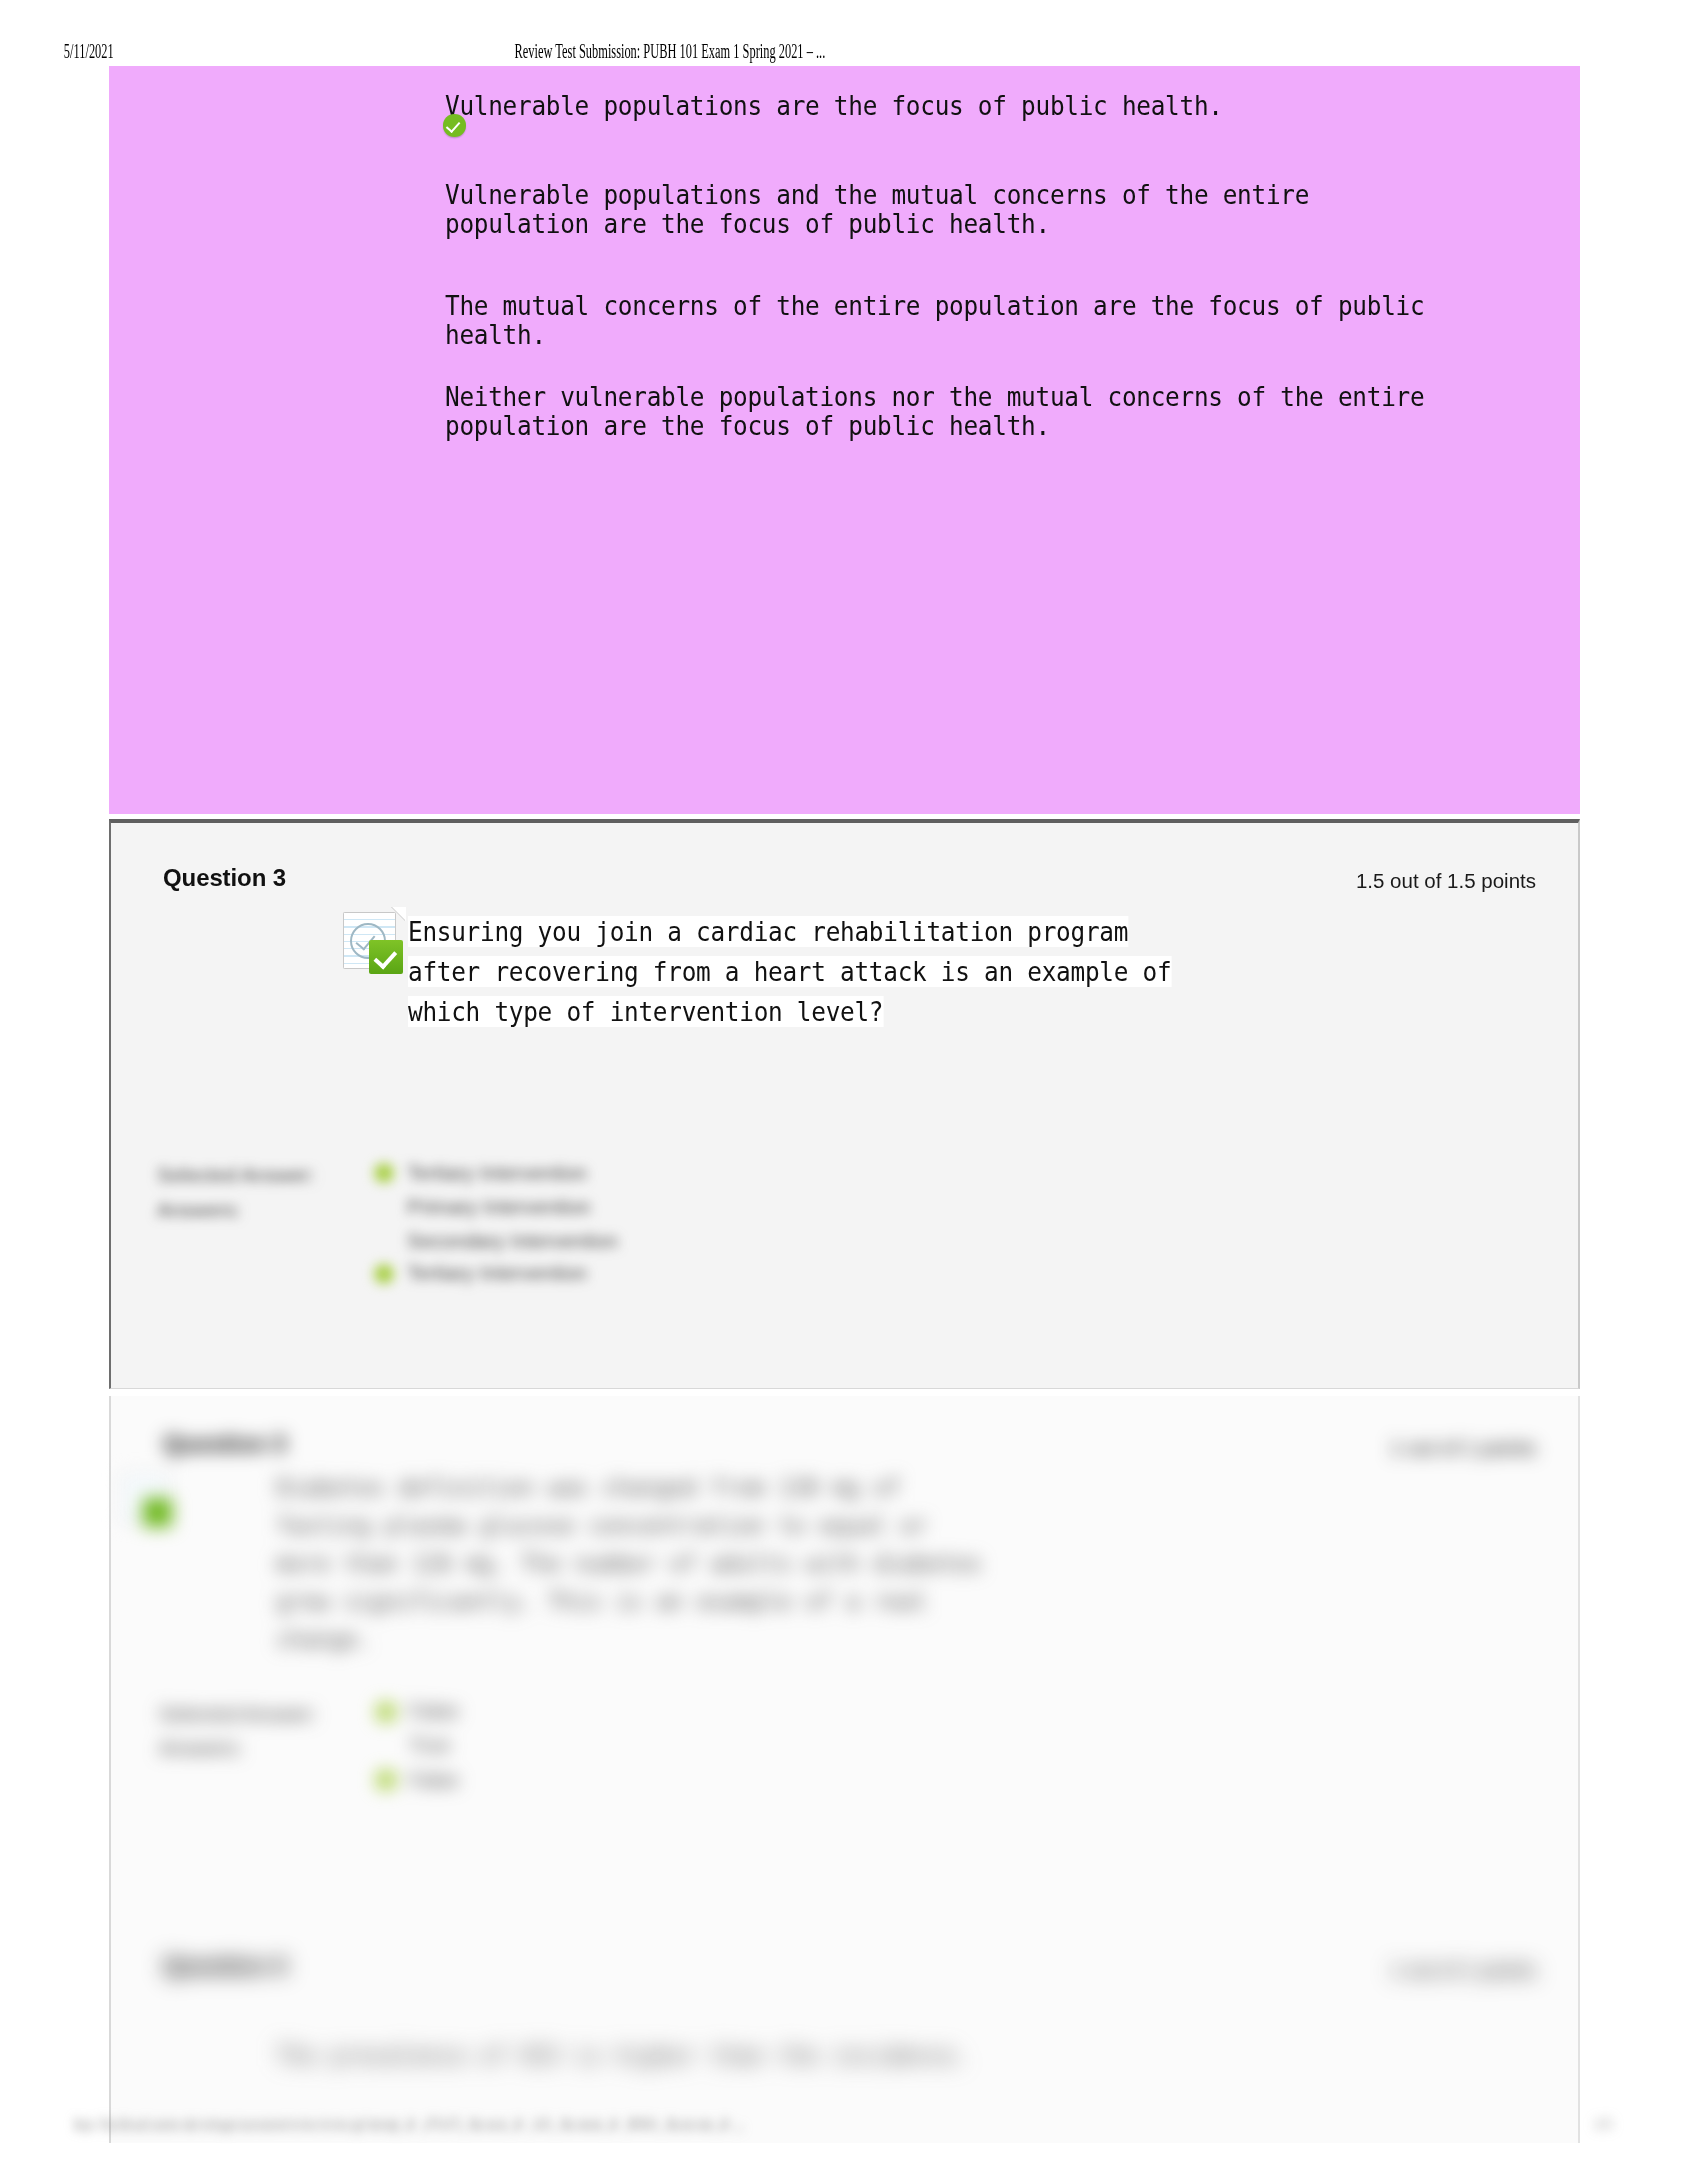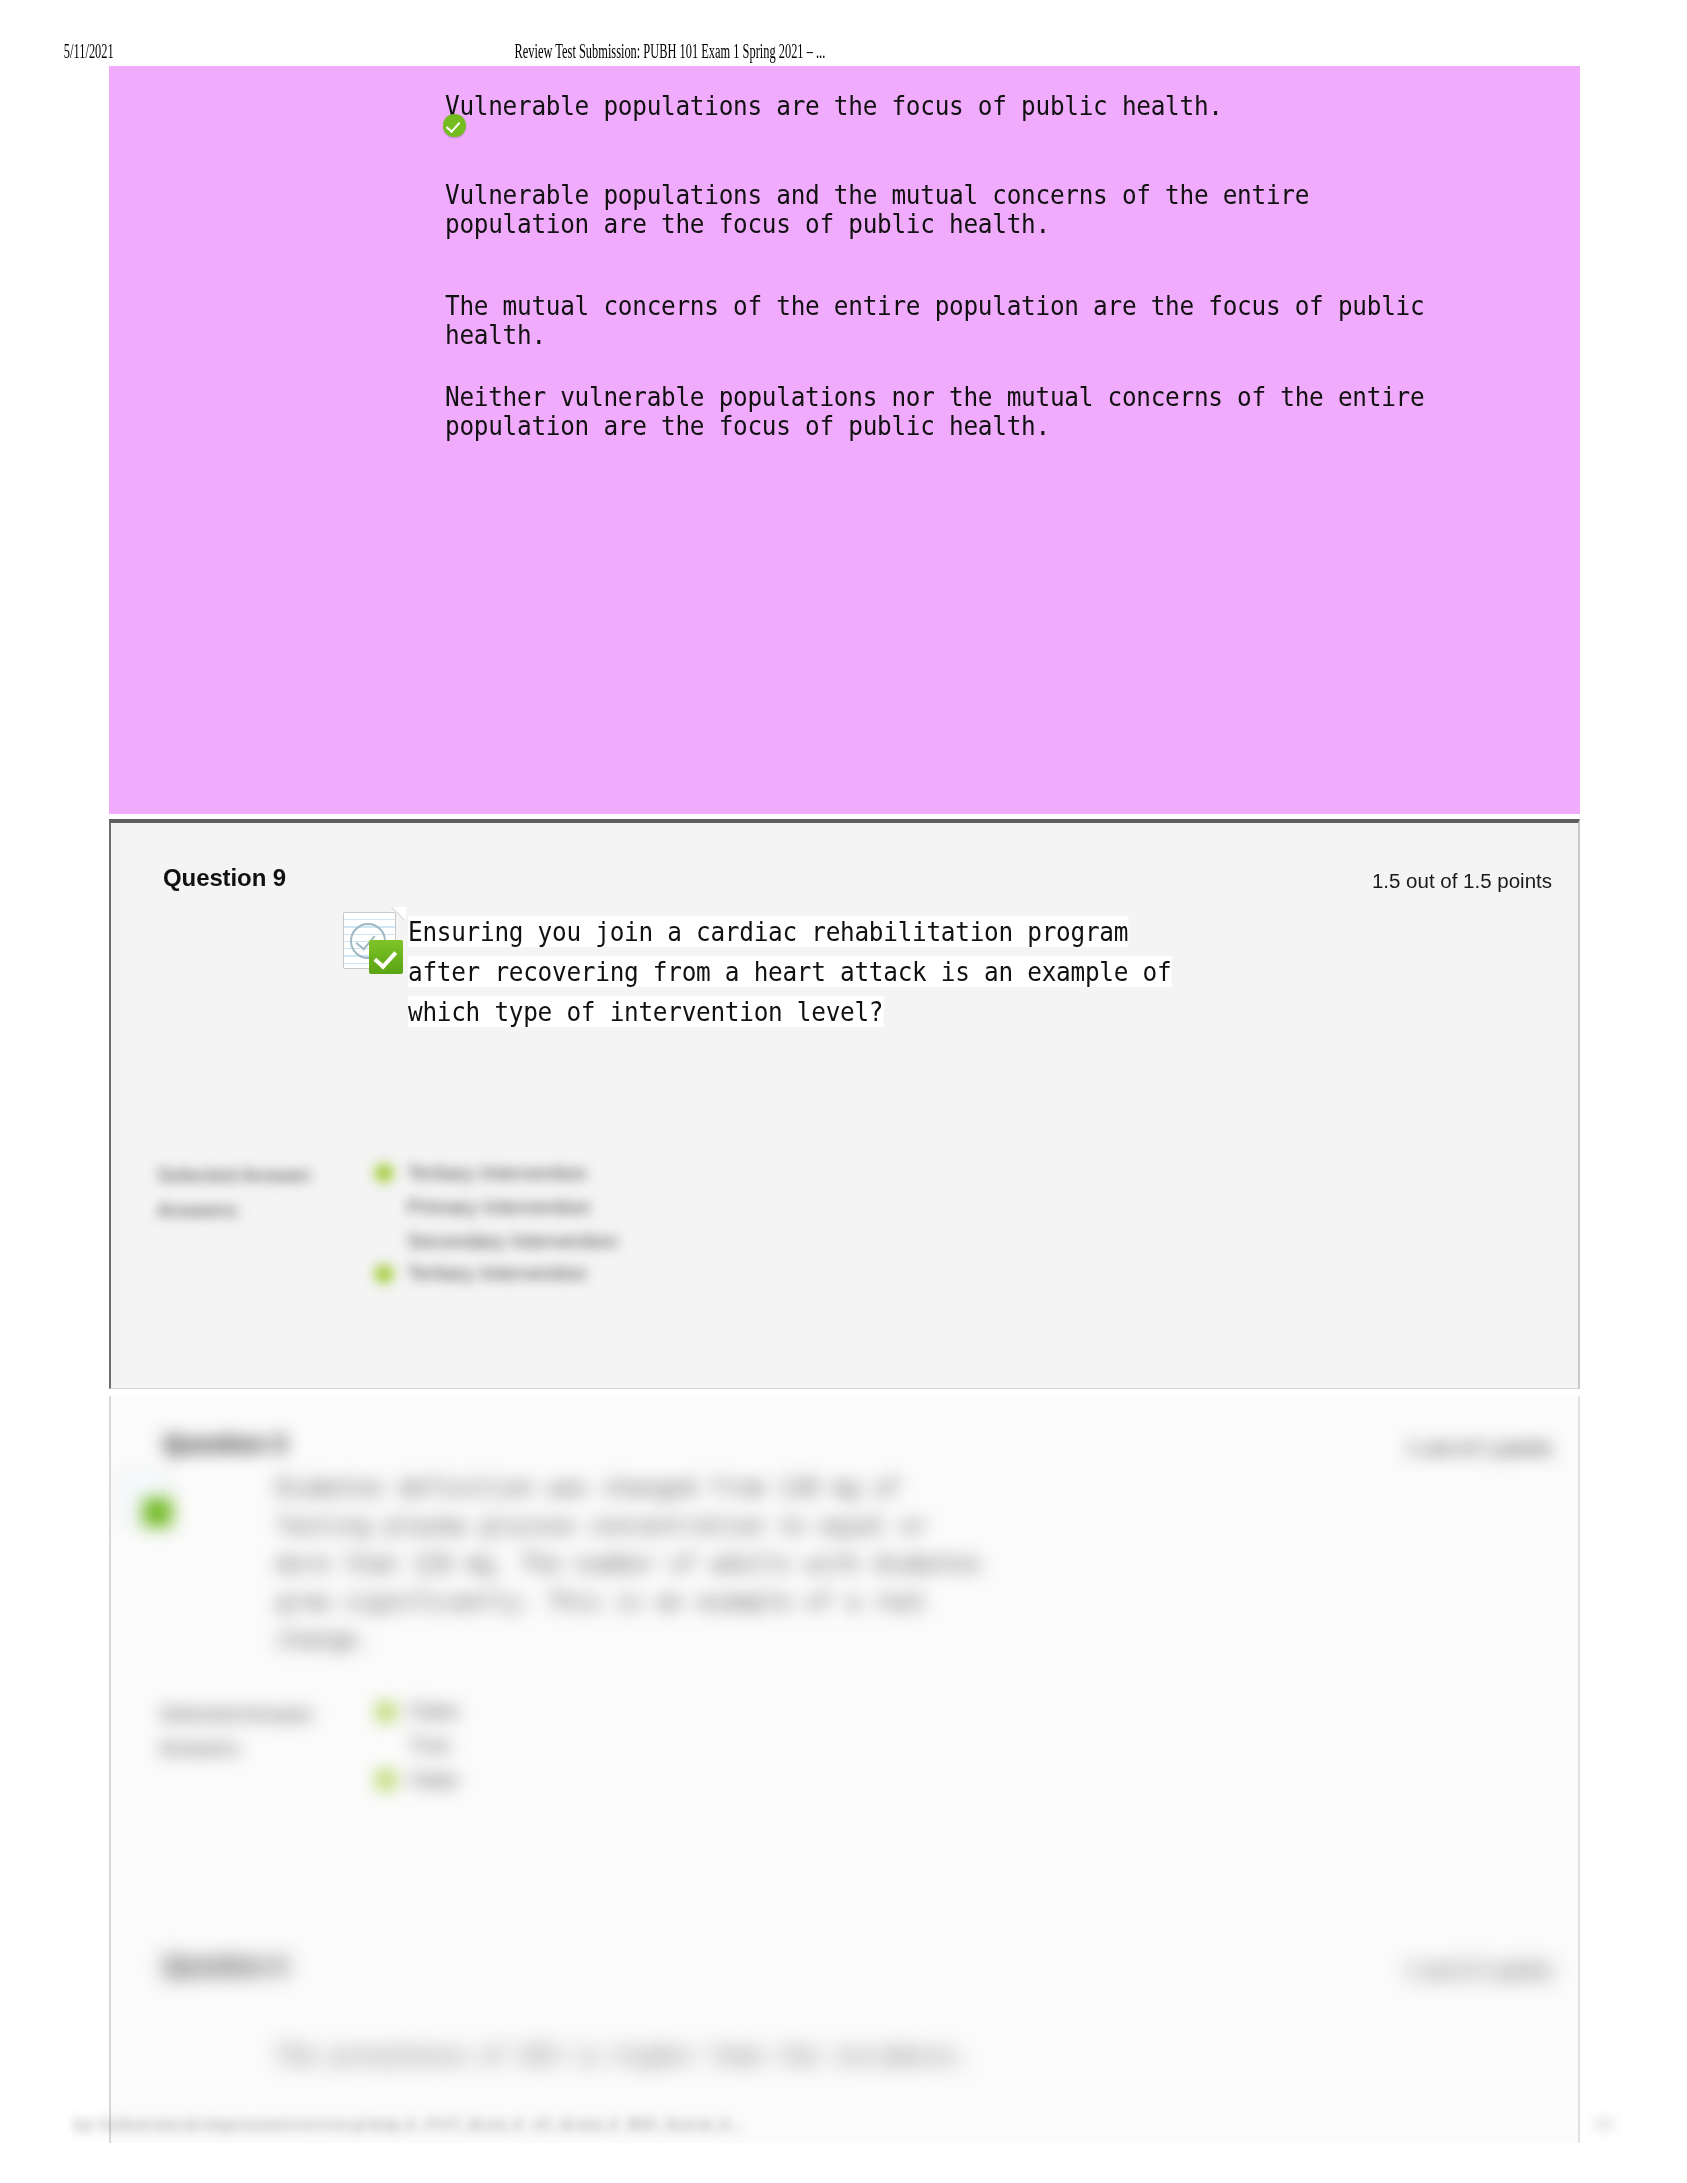--- a/index.html
+++ b/index.html
@@ -133,21 +133,21 @@
     position: absolute;
     left: 52px;
     top: 41px;
     font-size: 24px;
     font-weight: bold;
     color: #111;
     letter-spacing: -0.1px;
   }
   .q-points {
     position: absolute;
-    right: 26px;
+    right: 42px;
     top: 46px;
     font-size: 20.5px;
     color: #1a1a1a;
   }
 
   
   .q-icon {
     position: absolute;
     left: 230px;
     top: 867px;
@@ -299,21 +299,21 @@
 
     <div class="opt-check" style="top:48px;"></div>
     <div class="option" style="top:114px;">Vulnerable populations and the mutual concerns of the entire population are the focus of public health.</div>
 
     <div class="option" style="top:225px;">The mutual concerns of the entire population are the focus of public health.</div>
 
     <div class="option" style="top:316px;">Neither vulnerable populations nor the mutual concerns of the entire population are the focus of public health.</div>
   </div>
 
   <div class="qblock shaded" style="top:753px; height:570px;">
-    <div class="q-title">Question 9</div>
+    <div class="q-title">Question 3</div>
     <div class="q-points">1.5 out of 1.5 points</div>
   </div>
 
   <div class="q-icon" style="top:842px;">
     <div class="pad"></div>
     <div class="fold"></div>
     <div class="circle-tick"></div>
     <div class="badge"></div>
   </div>
 

